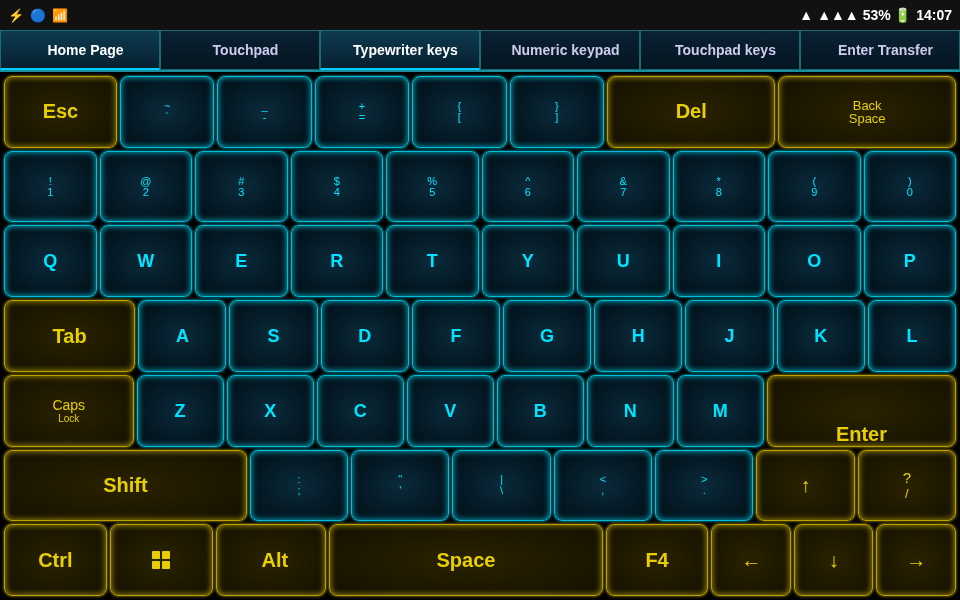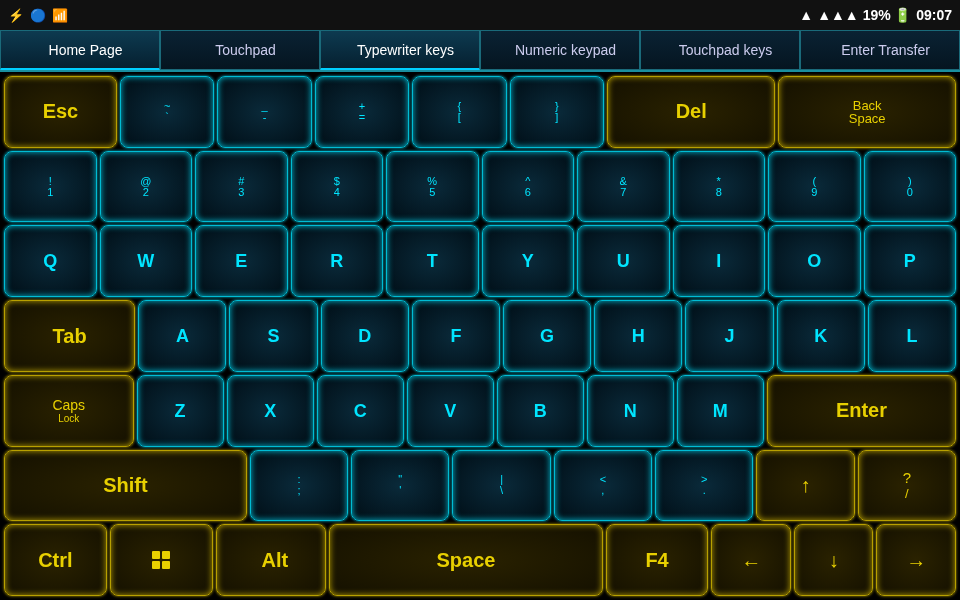--- a/index.html
+++ b/index.html
@@ -32,21 +32,21 @@
       border-bottom: 2px solid #1a8fa0;
       height: 42px;
     }
     .tab {
       flex: 1;
       display: flex;
       align-items: center;
       justify-content: center;
       color: #cce;
       font-size: 14px;
-      font-weight: normal;
+      font-weight: bold;
       border: 1px solid #1a6a7a;
       background: linear-gradient(180deg, #0a2233 0%, #051520 100%);
       cursor: pointer;
       text-align: center;
       padding-left: 11px;
     }
     .tab.active {
       background: linear-gradient(180deg, #0d3a50 0%, #062030 100%);
       border-bottom: 2px solid #00cfff;
       color: #fff;
@@ -113,21 +113,21 @@
     .key.yellow .key-bottom {
       color: #e8d000;
     }
 
     
     .key-esc { flex: 1.2; }
     .key-del { flex: 1.8; }
     .key-backspace { flex: 1.9; }
     .key-tab { flex: 1.5; align-items: center; }
     .key-caps { flex: 1.5; }
-    .key-enter { flex: 2.2; }
+    .key-enter { flex: 2.2; justify-content: flex-end; }
     .key-shift { flex: 2.5; }
     .key-ctrl { flex: 1.3; }
     .key-win { flex: 1.3; }
     .key-alt { flex: 1.3; padding-left: 8px; }
     .key-space { flex: 3.5; }
     .key-f4 { flex: 1.3; }
 
     .key-label-multi {
       display: flex;
       flex-direction: column;
@@ -161,23 +161,23 @@
 
 <div class="status-bar">
   <div class="status-left">
     <span>⚡</span>
     <span>🔵</span>
     <span>📶</span>
   </div>
   <div class="status-right">
     <span>▲</span>
     <span>▲▲▲</span>
-    <span>19%</span>
+    <span>53%</span>
     <span>🔋</span>
-    <span>09:07</span>
+    <span>14:07</span>
   </div>
 </div>
 
 <div class="tab-bar">
   <div class="tab active">Home Page</div>
   <div class="tab">Touchpad</div>
   <div class="tab active">Typewriter keys</div>
   <div class="tab">Numeric keypad</div>
   <div class="tab">Touchpad keys</div>
   <div class="tab">Enter Transfer</div>

